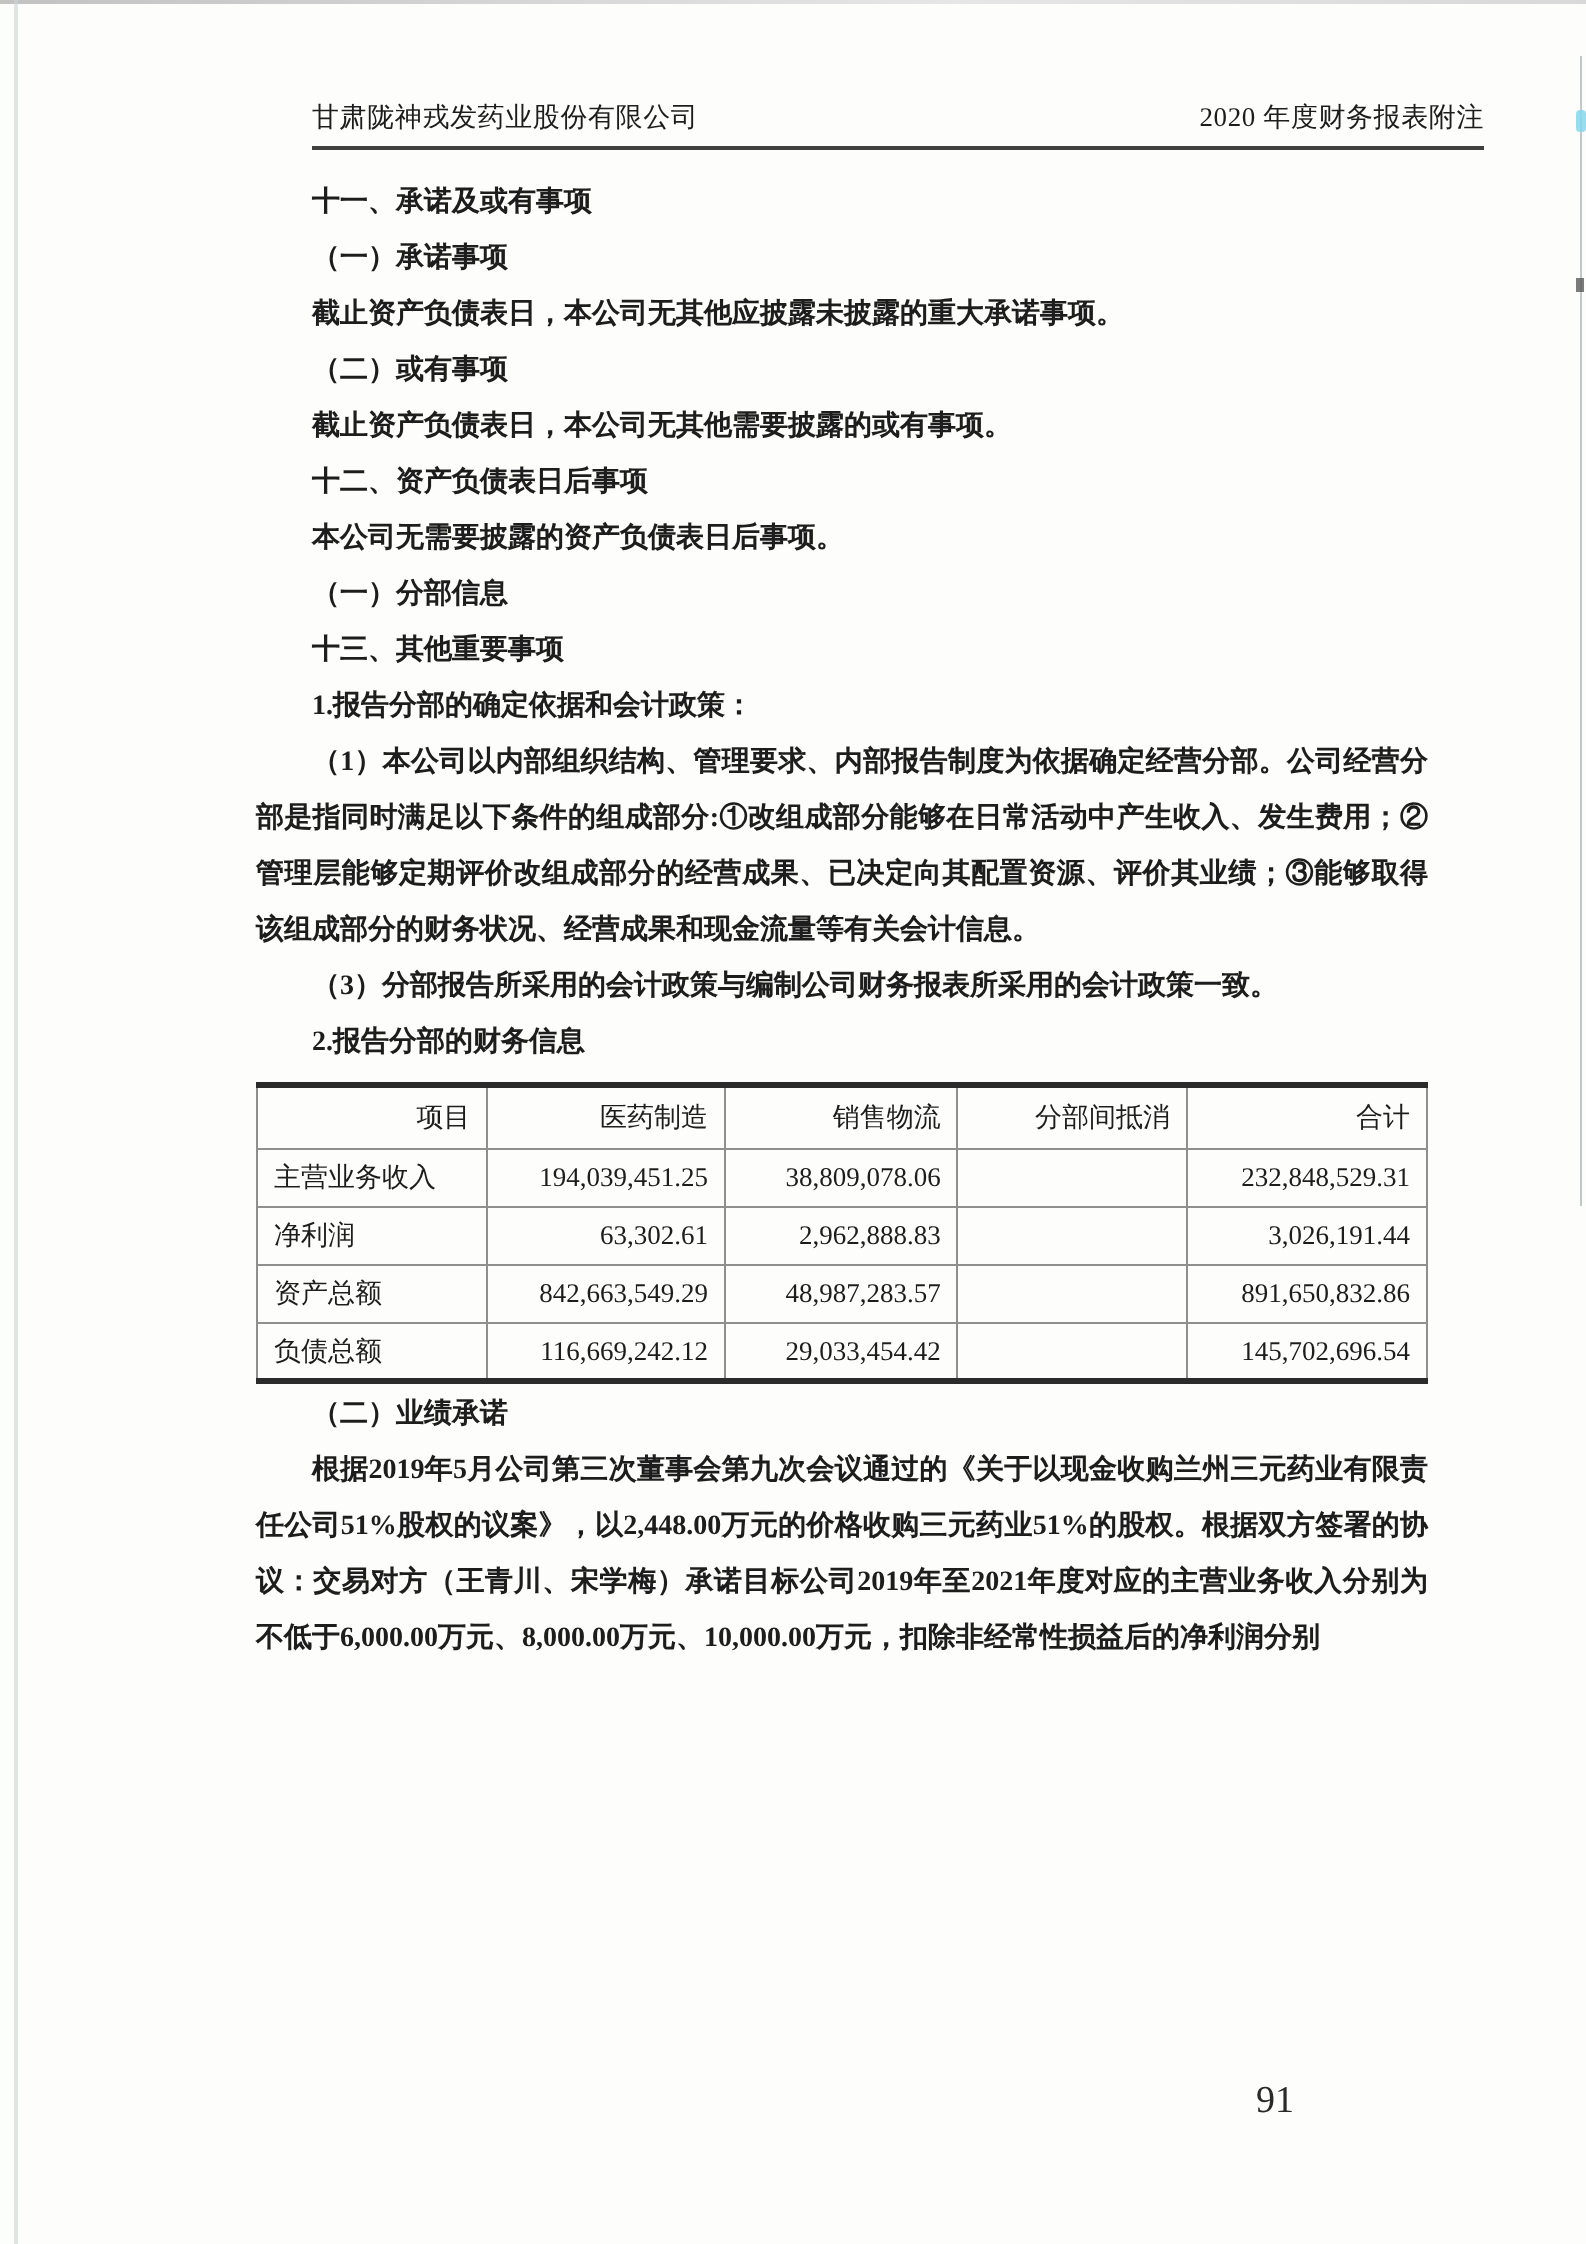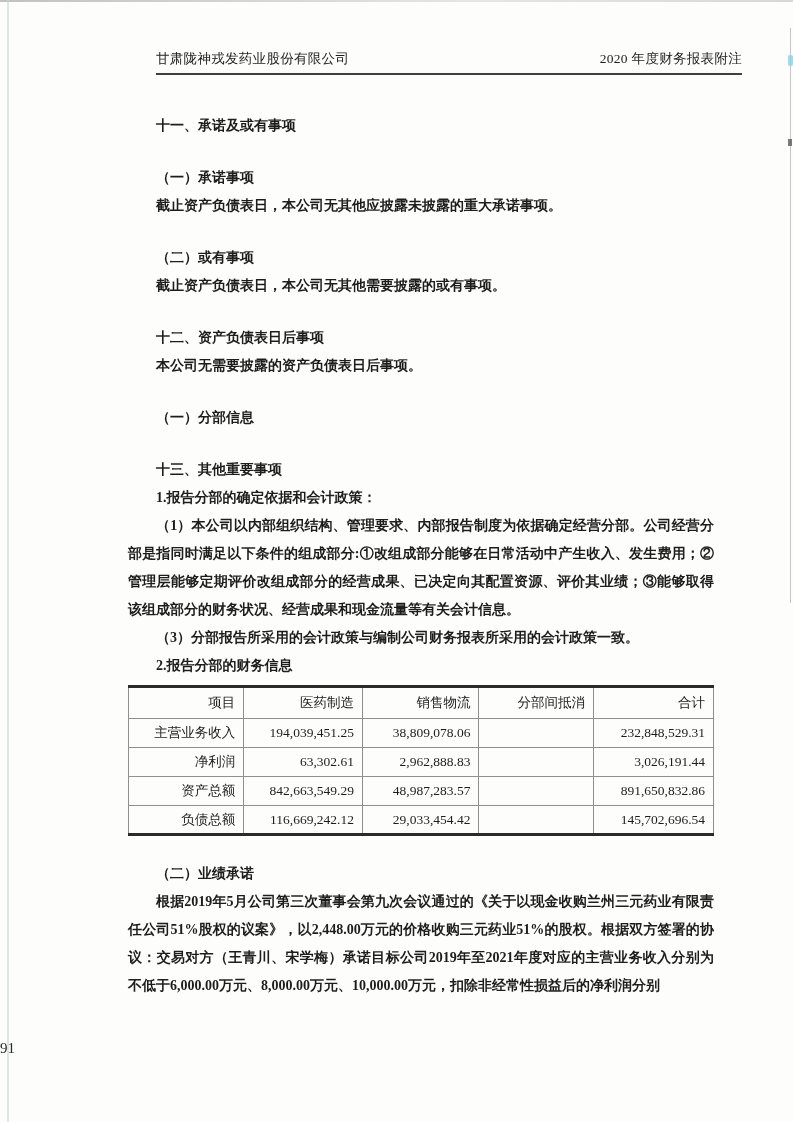--- a/index.html
+++ b/index.html
@@ -29,40 +29,40 @@
     display: flex; justify-content: space-between; align-items: flex-end;
     font-size: 13.5px; letter-spacing: .3px;
     padding-bottom: 5px; border-bottom: 2px solid #404040; margin-left: 28px;
   }
 
   .content {
     position: absolute; left: 128px; top: 88px; width: 586px;
     font-size: 14px; line-height: 28px;
   }
   .content p { margin: 0; text-indent: 2em; text-align: justify; font-weight: bold; }
-  .content p.heading { font-weight: bold; text-align: left; margin-top: 24px; }
+  .content p.heading { font-weight: bold; text-align: left; }
 
   table.segment {
     width: 100%; border-collapse: collapse; table-layout: fixed;
     margin-top: 5px; margin-bottom: 2px;
     border-top: 3px solid #2b2b2b; border-bottom: 3px solid #2b2b2b;
     font-size: 13.5px; line-height: normal;
   }
   table.segment th, table.segment td {
     border: 1px solid #8f8f8f; padding: 0 8px; font-weight: normal;
     overflow: hidden; white-space: nowrap;
   }
   table.segment thead th { text-align: right; height: 32px; }
   table.segment tbody td { height: 29px; }
-  td.cell-label { text-align: right; padding-left: 10px; }
+  td.cell-label { text-align: left; padding-left: 10px; }
   td.cell-num { text-align: right; padding-right: 10px; }
 
   .page-number {
     position: absolute; top: 1040px; left: 0; width: 647px;
-    text-align: left; font-size: 15px; color: #2a2a2a;
+    text-align: right; font-size: 19px; color: #2a2a2a;
   }
 </style>
 </head>
 <body>
 
 <div class="edge-top"></div>
 <div class="edge-left"></div>
 <div class="edge-right"></div>
 <div class="artifact-cyan"></div>
 <div class="artifact-dark"></div>

